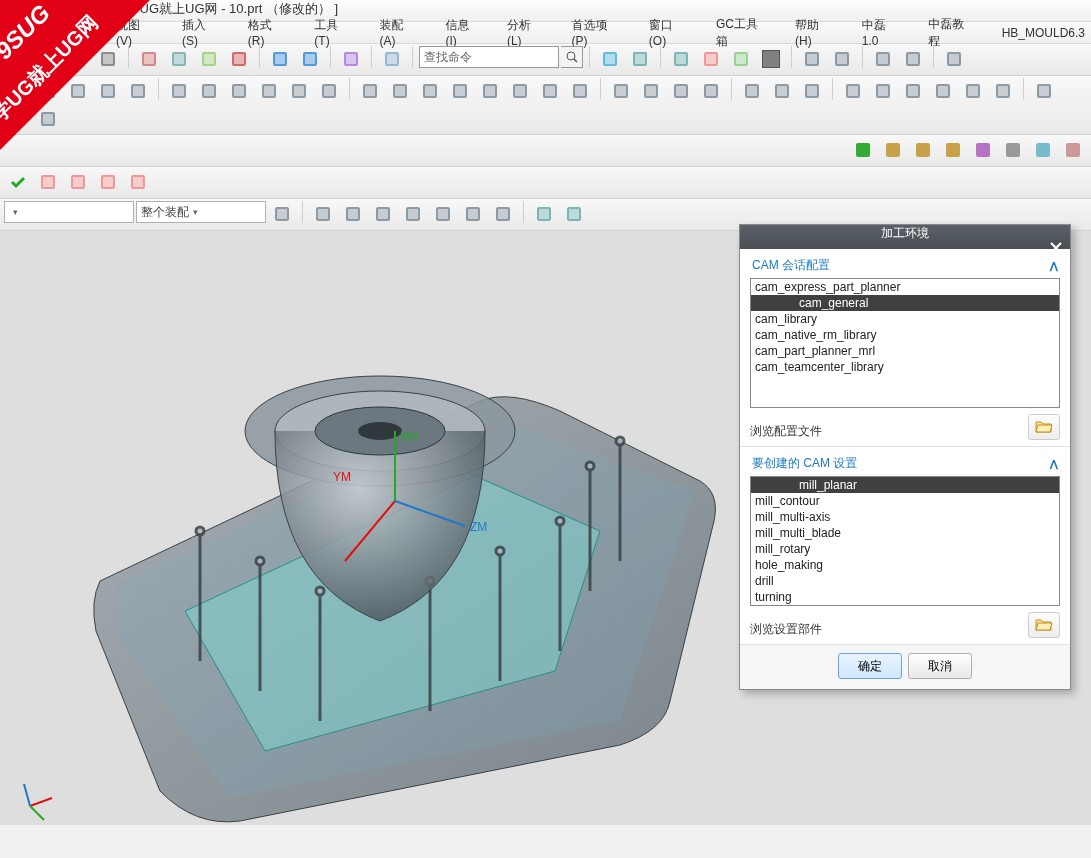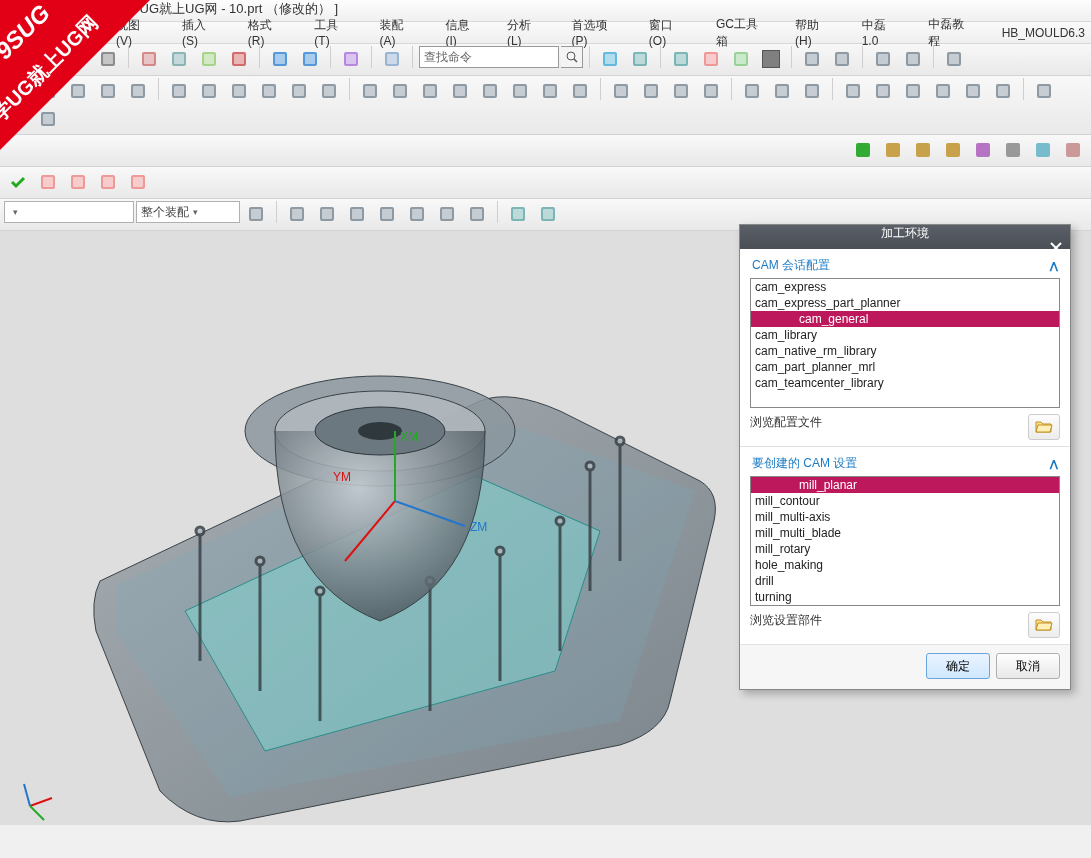--- a/index.html
+++ b/index.html
@@ -38,25 +38,25 @@
   
   .panel { position:absolute; right:20px; top:224px; width:332px; background:#fff; border:1px solid #888; box-shadow: 4px 4px 8px rgba(0,0,0,.25);}
   .panel-hdr { height:24px; background: linear-gradient(#5b6068,#4a4f56); color:#fff; display:flex; align-items:center; padding: 0 6px; font-size:12px;flex-direction:column;}
   .panel-hdr .gear { margin-right:6px; width:14px; height:14px; }
   .panel-hdr .close { margin-left:auto; width:16px; height:16px; display:flex; align-items:center; justify-content:center; cursor:default;}
   .section { padding: 4px 10px 6px 10px; border-bottom:1px solid #e2e2e2;}
   .section-hdr { color:#1c7bc4; font-size:13px; display:flex; align-items:flex-end; padding: 4px 2px;}
   .section-hdr .chev { margin-left:auto; color:#1c7bc4; font-weight:bold;}
   .listbox { border:1px solid #888; background:#fff; height:130px; width:100%; overflow-y:scroll;}
   .listbox .li { padding: 1px 4px; font-size:12px; color:#222; white-space:nowrap;}
-  .listbox .li.sel { background:#be185d; color:#fff;padding-left:48px;}
-  .browse-row { display:flex; align-items:flex-start; margin-top:6px; gap:16px;}
+  .listbox .li.sel { background:#404040; color:#fff;padding-left:48px;}
+  .browse-row { display:flex; align-items:flex-end; margin-top:6px; gap:16px;}
   .browse-row .lbl { flex:1; font-size:12px; color:#333;}
   .browse-row .folder { width:32px; height:26px; background:linear-gradient(#fdfdfd,#ececec); border:1px solid #ccc; border-radius:3px; display:flex; align-items:center; justify-content:center;}
-  .panel-btns { display:flex; justify-content:flex-end; gap:6px; padding:8px 10px 10px 10px; background:#f6f6f6;}
+  .panel-btns { display:flex; justify-content:center; gap:6px; padding:8px 10px 10px 10px; background:#f6f6f6;}
   .dbtn { width:64px; height:26px; background:linear-gradient(#fefefe,#e8e8e8); border:1px solid #b0b0b0; border-radius:3px; font-size:12px; cursor:default;}
   .dbtn.primary { background:linear-gradient(#eaf4ff,#cfe7ff); border-color:#6aa4dd;}
 </style>
 </head>
 <body>
 
 <div class="watermark">
   <div class="tri"></div>
   <div class="txt1">9SUG</div>
   <div class="txt2">学UG就上UG网</div>
@@ -528,21 +528,21 @@
         <rect x="2" y="2" width="14" height="14" rx="2" fill="#e88" fill-opacity="0.85"></rect>
         <rect x="4" y="4" width="10" height="10" rx="1" fill="#fff" fill-opacity="0.5"></rect>
       </svg>
     </div>
   </div>
 <div class="toolbar-row" id="tb5">
     <span class="combo" style="width:130px">
       <span></span>
       <span class="dd">▾</span>
     </span>
-    <span class="combo" style="width:104px">
+    <span class="combo" style="width:130px">
       <span>整个装配</span>
       <span class="dd">▾</span>
     </span>
     <div class="tbtn">
       <svg viewBox="0 0 18 18">
         <rect x="2" y="2" width="14" height="14" rx="2" fill="#7b8b97" fill-opacity="0.85"></rect>
         <rect x="4" y="4" width="10" height="10" rx="1" fill="#fff" fill-opacity="0.5"></rect>
       </svg>
     </div>
     <span class="tsep"></span>
@@ -676,21 +676,20 @@
           <path d="M1 1l10 10M11 1L1 11" stroke="#fff" stroke-width="2"></path>
         </svg>
     </div>
   </div>
   <div class="section">
     <div class="section-hdr">
       <span>CAM 会话配置</span>
       <span class="chev">ᐱ</span>
     </div>
     <div class="listbox" id="cfgList">
-        <div class="li">cam_express</div>
         <div class="li">cam_express_part_planner</div>
         <div class="li sel">cam_general</div>
         <div class="li">cam_library</div>
         <div class="li">cam_native_rm_library</div>
         <div class="li">cam_part_planner_mrl</div>
         <div class="li">cam_teamcenter_library</div>
       </div>
     <div class="browse-row">
       <span class="lbl">浏览配置文件</span>
       <div class="folder">

